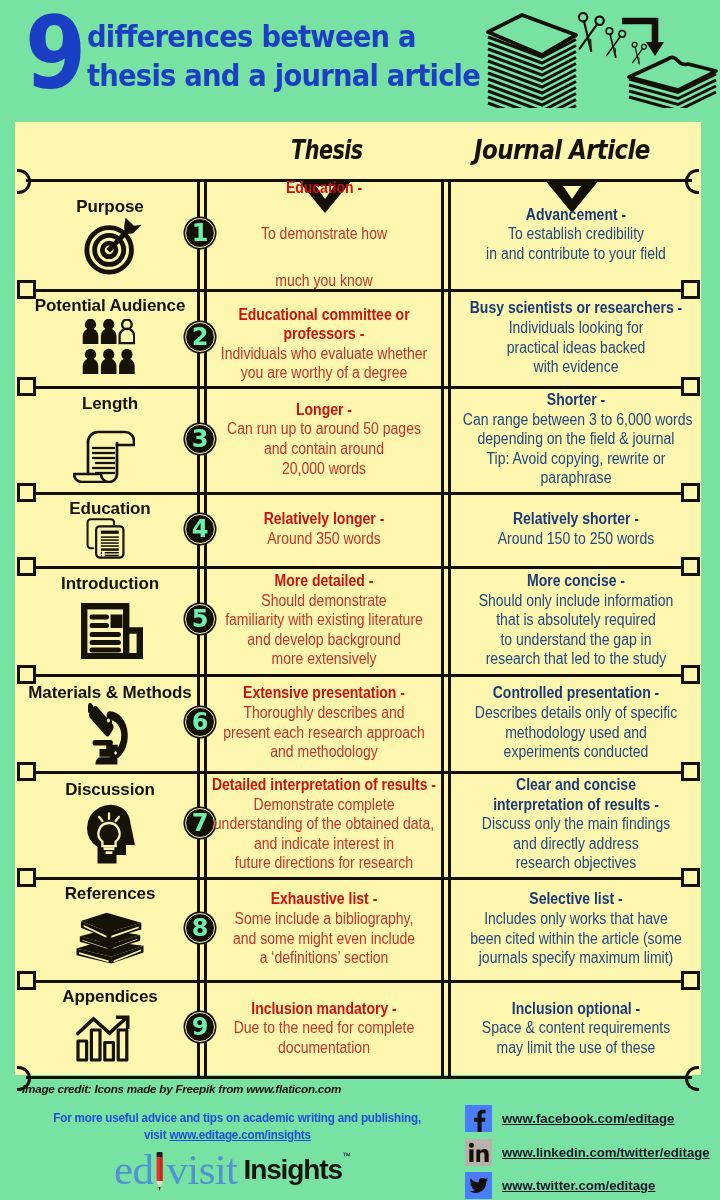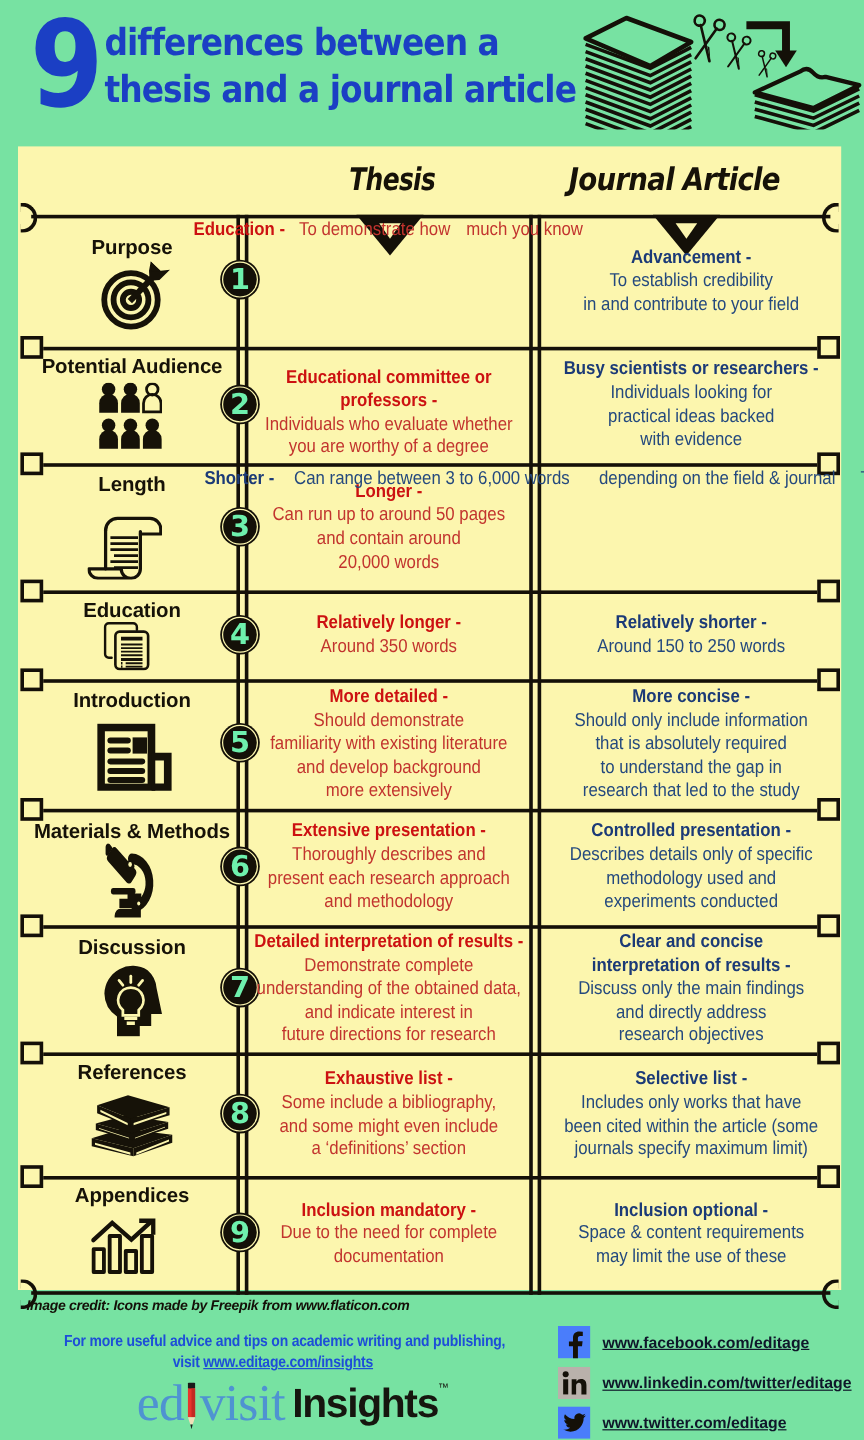--- a/index.html
+++ b/index.html
@@ -65,21 +65,21 @@
         line-height:17px;letter-spacing:-0.2px;}
 .advice>span,.adv-inner{display:inline-block;transform:scaleX(0.875);transform-origin:center;}
 #advice1{top:1109px;}
 #advice2{top:1126px;}
 .lnk{text-decoration:underline;}
 #logo{left:114px;top:1148px;white-space:nowrap;height:46px;}
 #logo span{line-height:44px;display:inline-block;vertical-align:top;}
 #logo .ed,#logo .tage{color:#4f93d1;font-family:"Liberation Serif",serif;font-size:43px;letter-spacing:-0.6px;}
 #logo .pencil{position:relative;width:13px;height:44px;}
 #logo .pencil svg{position:absolute;left:0;top:4px;}
-#logo .ins{color:#16160f;font-family:"Liberation Sans",sans-serif;font-weight:bold;font-size:34px;
+#logo .ins{color:#16160f;font-family:"Liberation Sans",sans-serif;font-weight:bold;font-size:28px;
            margin-left:6px;letter-spacing:-1.1px;}
 #logo .tm{font-family:"Liberation Sans",sans-serif;font-size:9px;color:#16160f;line-height:16px;}
 .socrow{position:absolute;left:465px;}
 .soc-tx{position:absolute;left:37px;top:6px;font-size:13.2px;color:#0f172a;
         text-decoration:underline;white-space:nowrap;font-weight:bold;}
 
 </style>
 </head>
 <body>
 
@@ -180,21 +180,21 @@
 <div class="abs rowlabel" style="top:198px;">Purpose</div>
 <div class="abs rowicon" style="left:83px;top:215px;"><svg width="62" height="60.1" viewBox="0 0 64 62">
         <circle cx="27" cy="36" r="23" fill="none" stroke="#161208" stroke-width="5"></circle>
         <circle cx="27" cy="36" r="15" fill="none" stroke="#161208" stroke-width="5"></circle>
         <circle cx="27" cy="36" r="7.0" fill="none" stroke="#161208" stroke-width="5"></circle>
         <path d="M26 37 L51 11" fill="none" stroke="#161208" stroke-width="5.2" stroke-linecap="butt"></path>
         <path d="M44.0 3.0 L52.5 11.0 L60.5 10.0 L51.5 19.0 L43.0 19.5 L42.5 11.0 Z" fill="#161208"></path>
         <path d="M44.0 3.0 L44.8 12.0 L52.0 11.2 Z" fill="#161208"></path>
       </svg></div>
 <div class="abs badge" style="left:185px;top:218px;">1</div>
-<div class="cell t-cell" style="left:196px;top:182px;width:256px;height:104px;display:flex;flex-direction:row;justify-content:center;">
+<div class="cell t-cell" style="left:196px;top:182px;width:256px;height:104px;display:flex;flex-direction:column;justify-content:center;gap:27px;">
   <span class="hd">Education -</span>
   <span class="ln">To demonstrate how</span>
   <span class="ln">much you  know</span>
 </div>
 <div class="cell j-cell" style="left:450px;top:182px;width:252px;height:104px;display:flex;flex-direction:column;justify-content:center;">
   <span class="hd">Advancement -</span>
   <span class="ln">To establish credibility</span>
   <span class="ln">in and contribute to your field</span>
 </div>
 <div class="abs rowlabel" style="top:297px;">Potential  Audience</div>
@@ -237,21 +237,21 @@
         <path d="M19 49.0 H42" fill="none" stroke="#161208" stroke-width="2.3" stroke-linecap="butt"></path>
         <path d="M22 54.0 H42" fill="none" stroke="#161208" stroke-width="2.3" stroke-linecap="butt"></path>
       </svg></div>
 <div class="abs badge" style="left:185px;top:424px;">3</div>
 <div class="cell t-cell" style="left:196px;top:389px;width:256px;height:100px;display:flex;flex-direction:column;justify-content:center;">
   <span class="hd">Longer -</span>
   <span class="ln">Can run up to around 50 pages</span>
   <span class="ln">and contain around</span>
   <span class="ln">20,000 words</span>
 </div>
-<div class="cell j-cell" style="left:450px;top:389px;width:252px;height:100px;display:flex;flex-direction:row;justify-content:center;">
+<div class="cell j-cell" style="left:450px;top:389px;width:252px;height:100px;display:flex;flex-direction:column;justify-content:center;">
   <span class="hd">Shorter -</span>
   <span class="ln">Can range between 3 to 6,000 words</span>
   <span class="ln">depending on the field &amp; journal</span>
   <span class="ln">Tip: Avoid copying, rewrite or</span>
   <span class="ln">paraphrase</span>
 </div>
 <div class="abs rowlabel" style="top:500px;">Education</div>
 <div class="abs rowicon" style="left:86px;top:517px;"><svg width="39" height="42.1" viewBox="0 0 50 54">
         <path d="M9 40 H6 a4 4 0 0 1 -4 -4 V7 a4 4 0 0 1 4 -4 H32 a4 4 0 0 1 4 4 v3" fill="none" stroke="#161208" stroke-width="2.6" stroke-linejoin="round" stroke-linecap="round"></path>
         <rect x="13" y="12" width="35" height="40" rx="4.5" fill="none" stroke="#161208" stroke-width="2.8"></rect>

